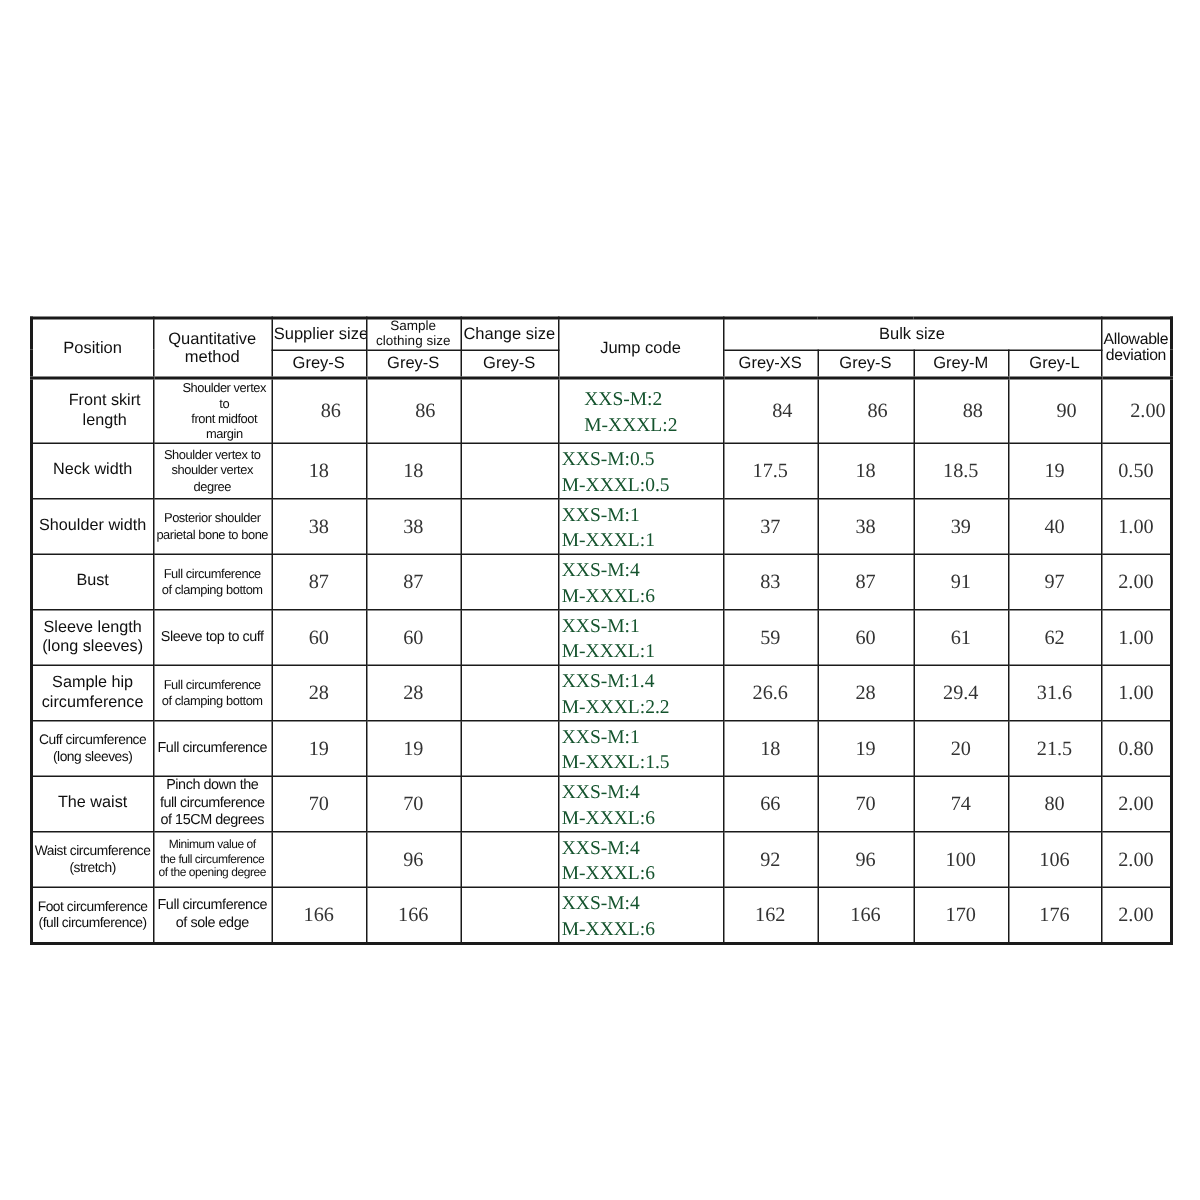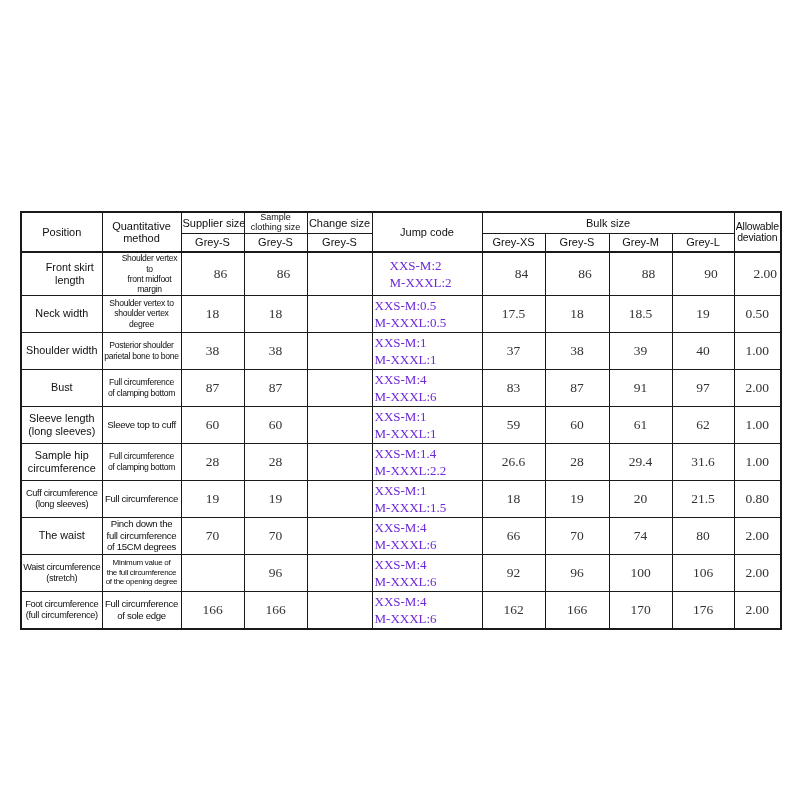--- a/index.html
+++ b/index.html
@@ -44,21 +44,21 @@
   }
   td.mth.md{font-size:9.6px;}
   td.mth.xs{font-size:8px;}
   td.num,td.dev{
     font-family:"Liberation Serif",serif;font-size:13.5px;
     color:var(--value-text);
   }
   td.jump{
     font-family:"Liberation Serif",serif;font-size:13px;
     text-align:left;padding:1px 2px 1px 2px;white-space:pre-line;
-    line-height:17px;color:#6d28d9;
+    line-height:17px;color:#14532d;
   }
 </style>
 </head>
 <body>
 
 <div class="table-wrap">
   <table>
     <colgroup>
       <col style="width:81px">
         <col style="width:79px">

